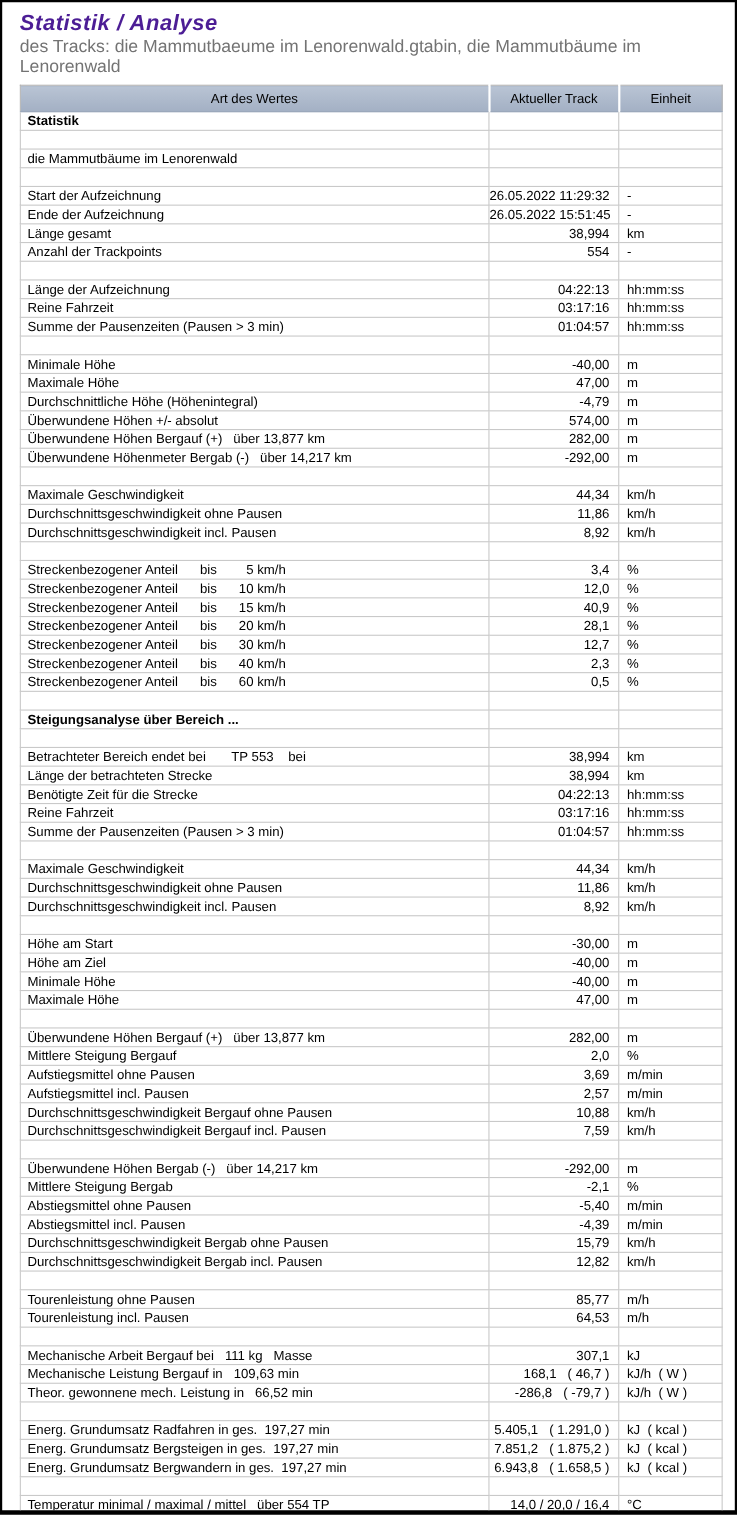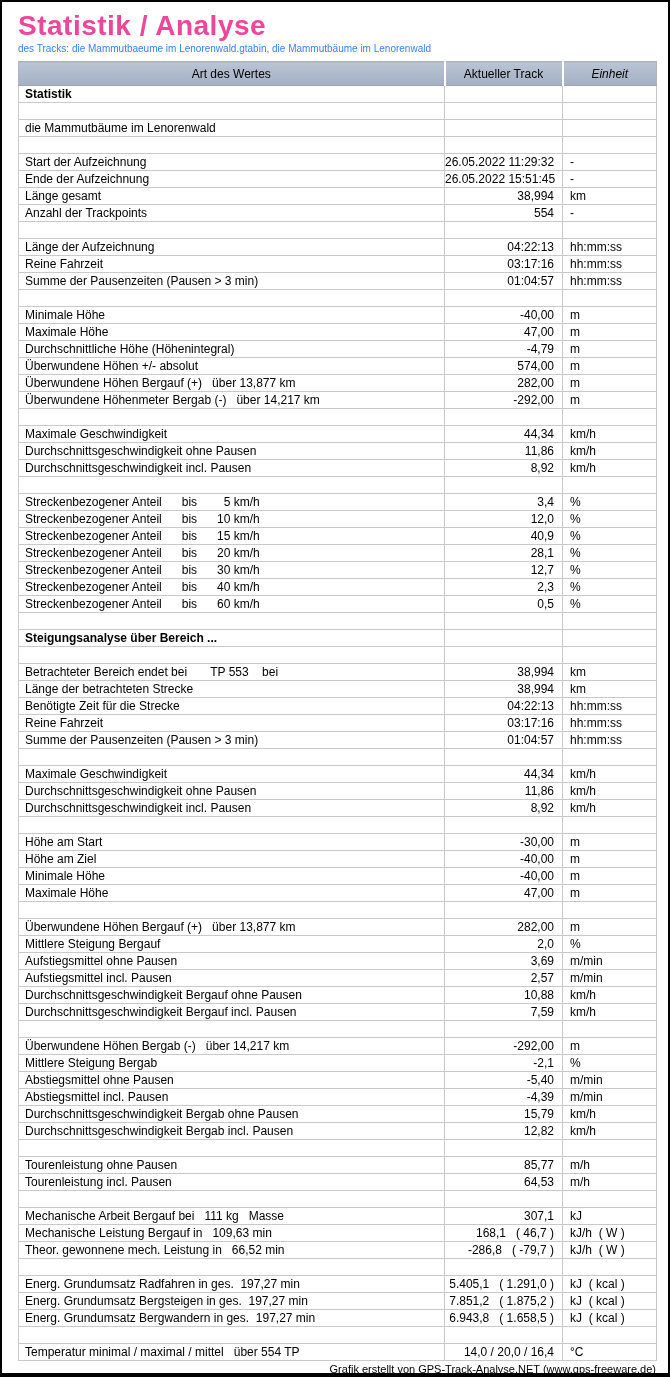--- a/index.html
+++ b/index.html
@@ -8,29 +8,30 @@
     height: 1377px;
     box-sizing: border-box;
     background: #ffffff;
     border: 2px solid #000000;
     border-bottom-width: 4px;
     font-family: "Liberation Sans", sans-serif;
     color: #000000;
     overflow: hidden;
   }
   .page-title {
-    font-size: 28px;
+    font-size: 20px;
     font-weight: bold;
-    color: #ec4899;
+    color: #4c1d95;
     margin: 8px 0 1px 16px;
     letter-spacing: 0.5px;
+    font-style: italic;
   }
   .subtitle {
-    font-size: 10px;
-    color: #3b82f6;
+    font-size: 16px;
+    color: #737373;
     margin: 0 0 7px 16px;
   }
   table.stats {
     border-collapse: collapse;
     table-layout: fixed;
     width: 638px;
     margin-left: 16px;
     border: 1px solid #b4b4b4;
   }
   col.c-label { width: 426px; }
@@ -39,21 +40,21 @@
   thead th {
     background: linear-gradient(to bottom, #b9c4d4, #a3b0c4);
     font-weight: normal;
     font-size: 12px;
     height: 19px;
     text-align: center;
     padding: 2px;
     border-right: 2px solid #ffffff;
     border-bottom: 1px solid #9aa7ba;
   }
-  thead th:last-child { border-right: none; font-style: italic; }
+  thead th:last-child { border-right: none; }
   tbody tr { height: 17px; }
   tbody td {
     font-size: 12px;
     padding: 0;
     border: 1px solid #c9c9c9;
     vertical-align: middle;
     overflow: hidden;
   }
   td.col-label { padding-left: 6px; white-space: pre; }
   td.col-value { text-align: right; padding-right: 8px; white-space: pre; }

